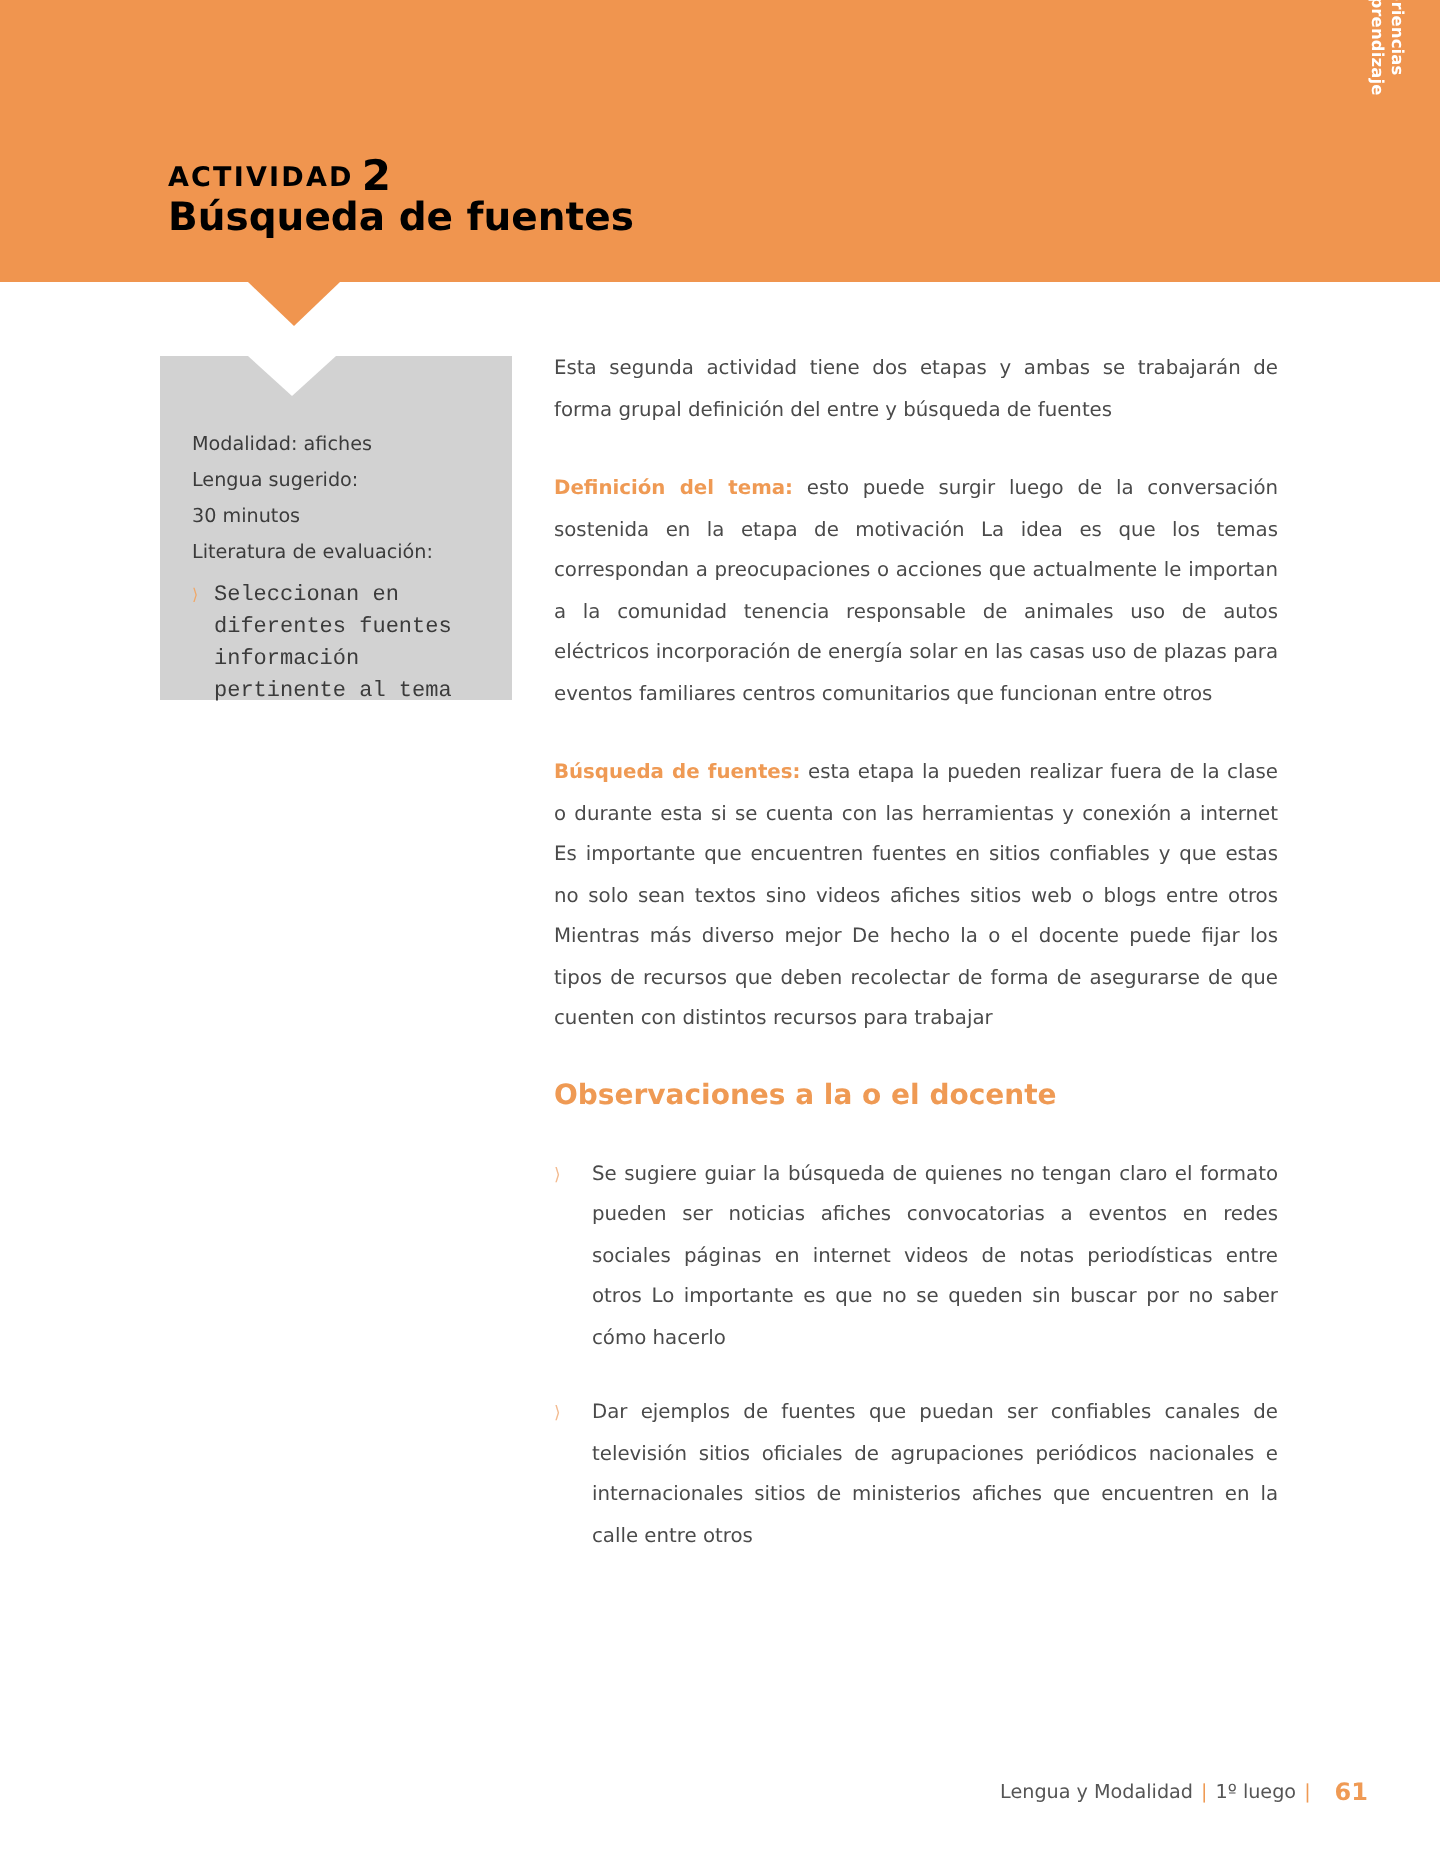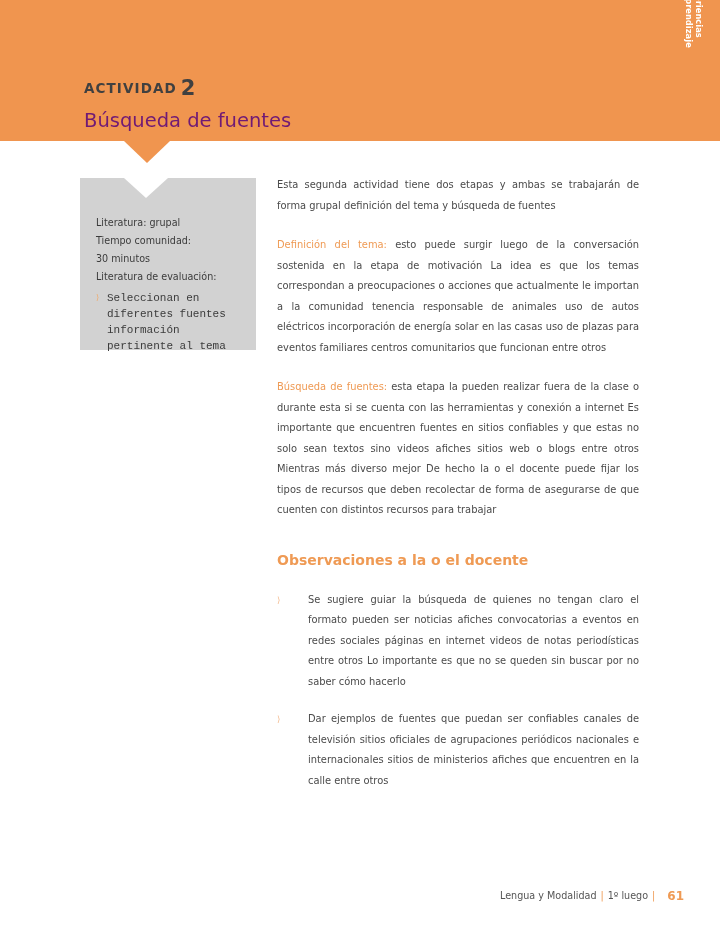--- a/index.html
+++ b/index.html
@@ -35,44 +35,43 @@
     border-right: 23px solid transparent;
     border-top: 22px solid #f0954f;
   }
   .header-text {
     position: absolute;
     left: 84px;
     top: 78px;
     width: 420px;
   }
   .activity-line {
-    color: #404040;
+    color: #000000;
     font-size: 13.5px;
     font-weight: bold;
     letter-spacing: 0.9px;
     line-height: 1;
     white-space: nowrap;
   }
   .activity-line .act-label {
     font-size: 13.5px;
     letter-spacing: 1.1px;
   }
   .activity-line .act-num {
     font-size: 21px;
     font-weight: bold;
     letter-spacing: 0;
     vertical-align: -2px;
     margin-left: 4px;
   }
   .header-title {
-    color: #701a75;
+    color: #000000;
     font-size: 19.5px;
-    font-weight: normal;
+    font-weight: bold;
     line-height: 1;
-    margin-top: 12px;
     white-space: nowrap;
   }
 
   
   .side-tab {
     position: absolute;
     left: 668px;
     top: 0;
     width: 52px;
     height: 141px;
@@ -152,50 +151,49 @@
   .para {
     font-size: 9.9px;
     line-height: 20.5px;
     color: #4a4a4a;
     text-align: justify;
     margin-bottom: 19px;
   }
   .para:last-child { margin-bottom: 0; }
   .lead-in {
     color: #ef9a54;
-    font-weight: normal;
+    font-weight: bold;
   }
 
   .section-heading {
     color: #ef9a54;
     font-size: 14px;
     font-weight: bold;
     line-height: 1;
-    margin-top: 32px;
+    margin-top: 20px;
     margin-bottom: 23px;
   }
 
   .obs-item {
     display: flex;
     margin-bottom: 17px;
   }
   .obs-mark {
     color: #f3bb90;
     font-size: 8.5px;
     line-height: 20.5px;
     width: 19px;
     flex: 0 0 19px;
   }
   .obs-text {
     font-size: 9.9px;
     line-height: 20.5px;
     color: #4a4a4a;
     text-align: justify;
     flex: 1 1 auto;
-    margin-left: 12px;
   }
 
   
   .footer {
     position: absolute;
     left: 0;
     top: 889px;
     width: 684px;
     text-align: right;
     font-size: 9.6px;
@@ -230,34 +228,34 @@
 <div class="side-tab">
   <div class="side-tab-text">
     <div>Experiencias</div>
     <div>de aprendizaje</div>
   </div>
 </div>
 
 <div class="info-box">
   <div class="info-box-notch"></div>
   <div class="info-box-inner">
-    <div class="info-line">Literatura: grupal</div>
-    <div class="info-line">Tiempo comunidad:</div>
+    <div class="info-line">Modalidad: afiches</div>
+    <div class="info-line">Lengua sugerido:</div>
     <div class="info-line">30 minutos</div>
     <div class="info-line">Literatura de evaluación:</div>
     <div class="info-bullet-row">
       <span class="info-bullet-mark">⟩</span>
       <span class="info-bullet-text">Seleccionan en diferentes fuentes información pertinente al tema</span>
     </div>
   </div>
 </div>
 
 <div class="main-col">
 
-  <div class="para">Esta segunda actividad tiene dos etapas y ambas se trabajarán de forma grupal definición del tema y búsqueda de fuentes</div>
+  <div class="para">Esta segunda actividad tiene dos etapas y ambas se trabajarán de forma grupal definición del entre y búsqueda de fuentes</div>
 
   <div class="para"><span class="lead-in">Definición del tema:</span><span> esto puede surgir luego de la conversación sostenida en la etapa de motivación La idea es que los temas correspondan a preocupaciones o acciones que actualmente le importan a la comunidad tenencia responsable de animales uso de autos eléctricos incorporación de energía solar en las casas uso de plazas para eventos familiares centros comunitarios que funcionan entre otros</span></div>
 
   <div class="para"><span class="lead-in">Búsqueda de fuentes:</span><span> esta etapa la pueden realizar fuera de la clase o durante esta si se cuenta con las herramientas y conexión a internet Es importante que encuentren fuentes en sitios confiables y que estas no solo sean textos sino videos afiches sitios web o blogs entre otros Mientras más diverso mejor De hecho la o el docente puede fijar los tipos de recursos que deben recolectar de forma de asegurarse de que cuenten con distintos recursos para trabajar</span></div>
 
   <div class="section-heading">Observaciones a la o el docente</div>
 
   <div class="obs-item">
     <span class="obs-mark">⟩</span>
     <span class="obs-text">Se sugiere guiar la búsqueda de quienes no tengan claro el formato pueden ser noticias afiches convocatorias a eventos en redes sociales páginas en internet videos de notas periodísticas entre otros Lo importante es que no se queden sin buscar por no saber cómo hacerlo</span>

